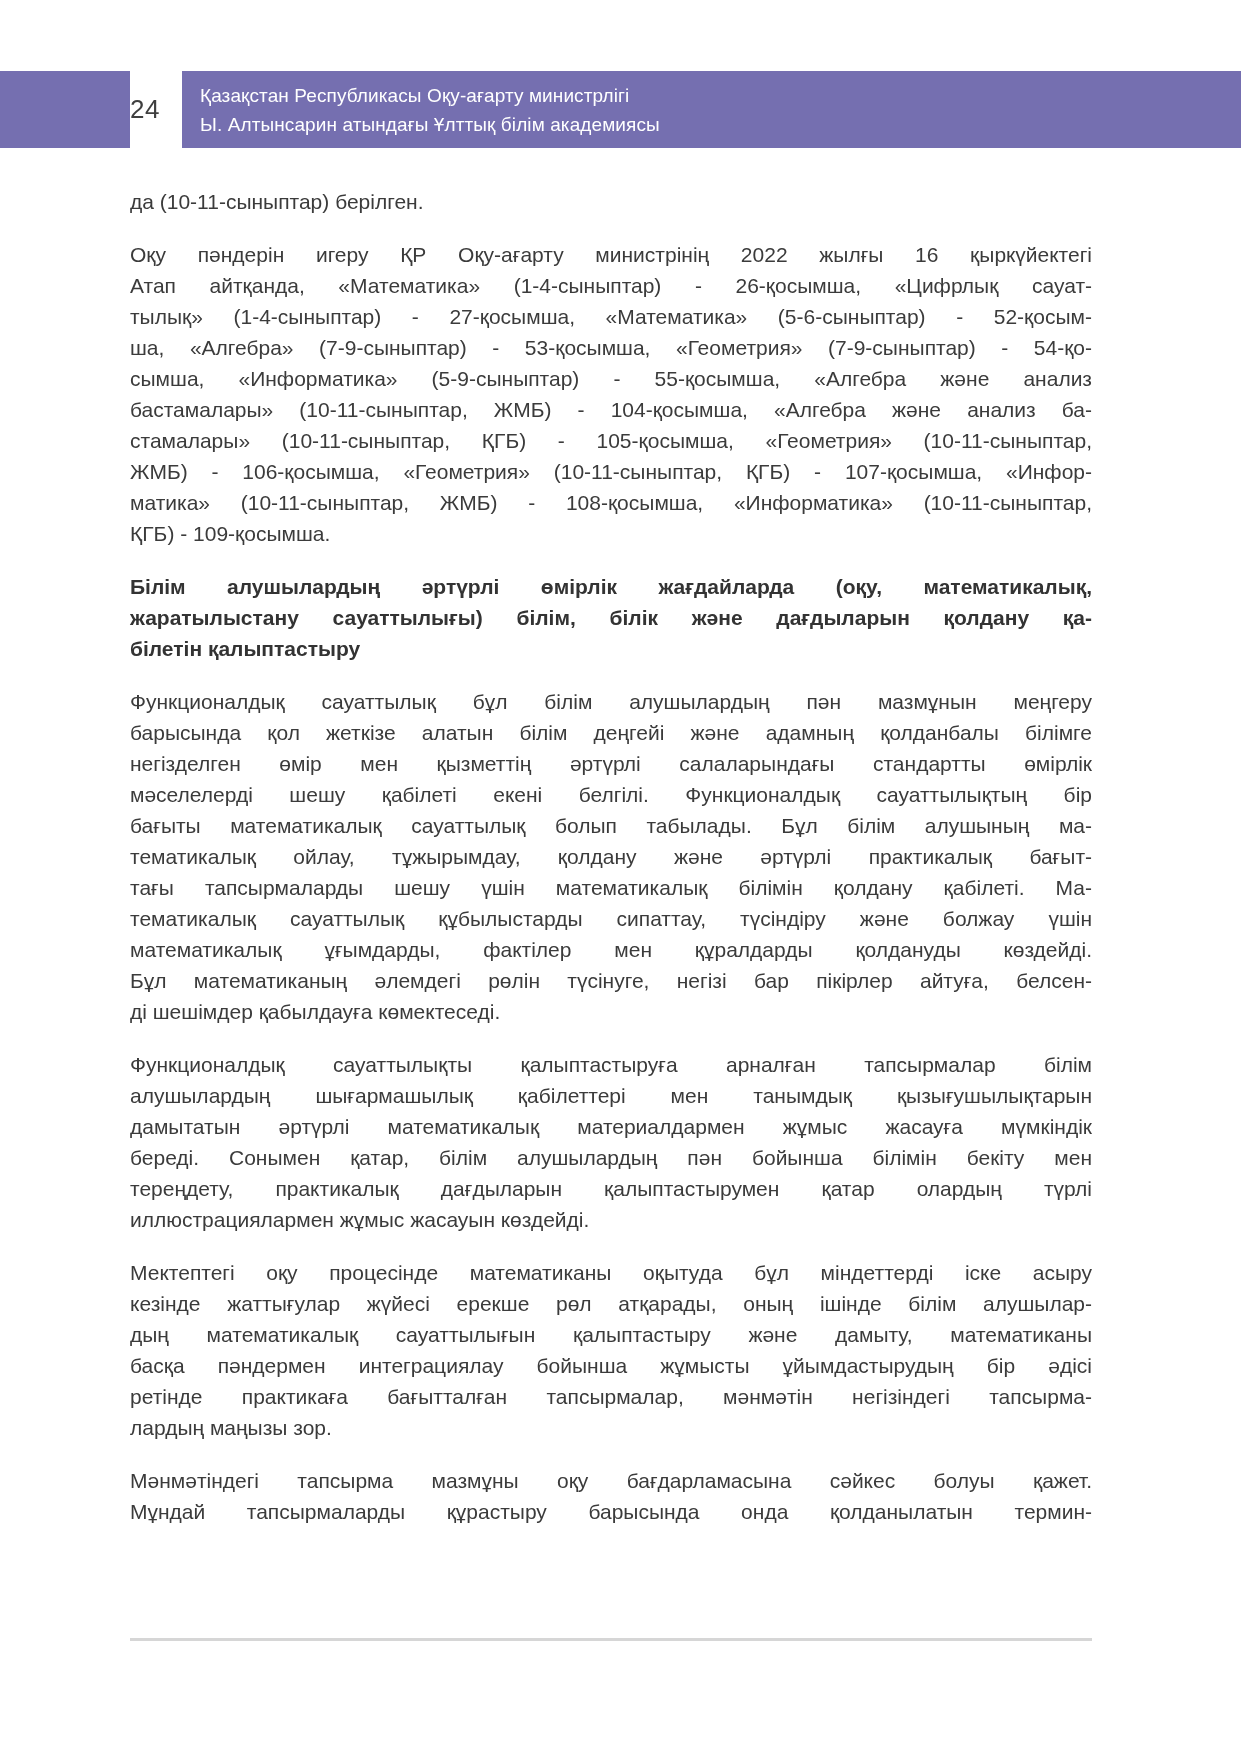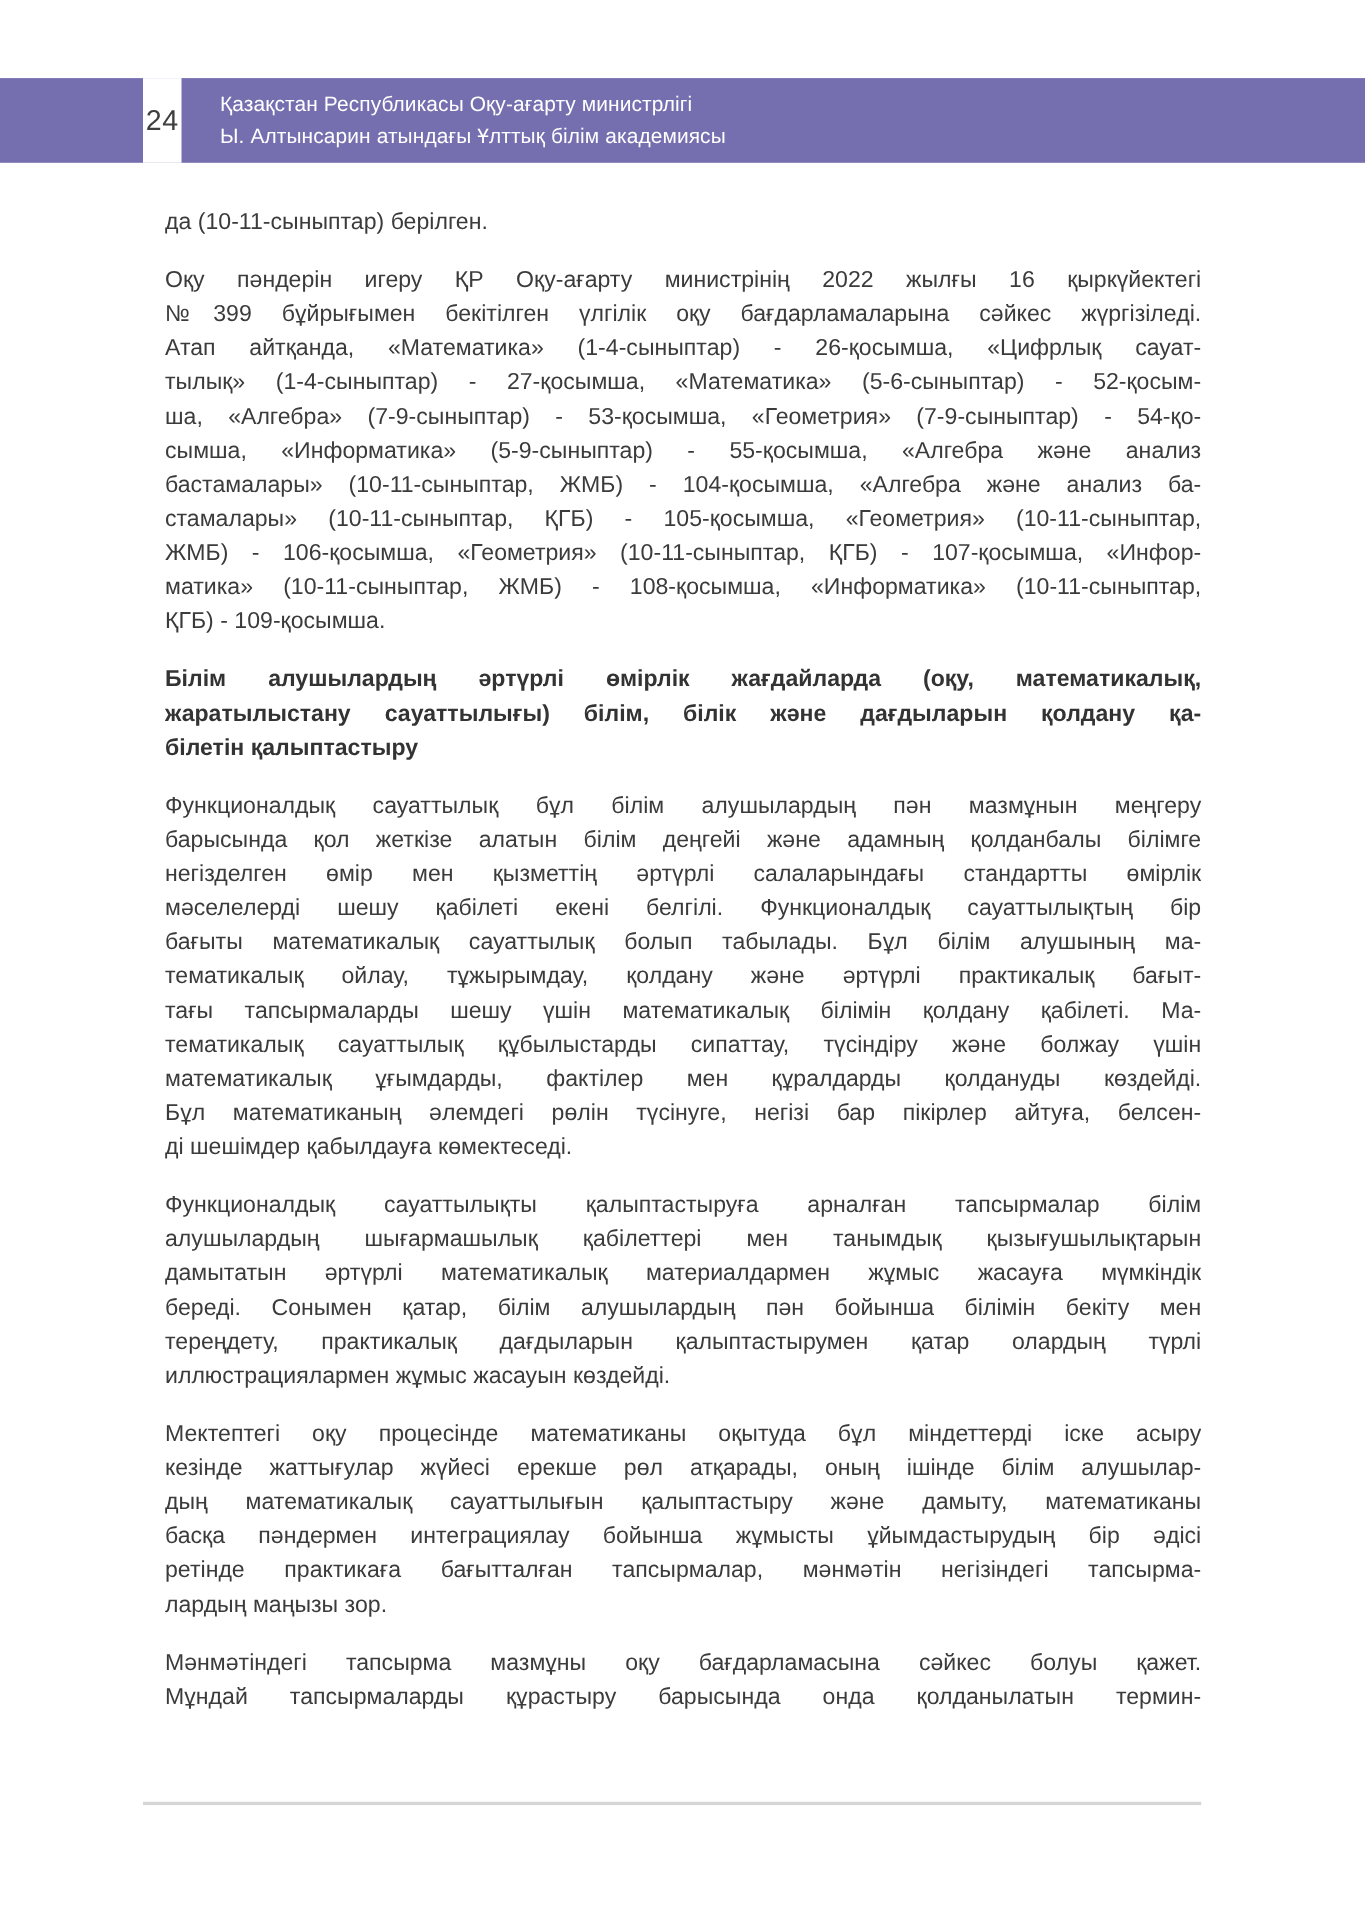--- a/index.html
+++ b/index.html
@@ -18,26 +18,26 @@
     top: 71px;
     left: 0;
     width: 100%;
     height: 77px;
     background: #756fb0;
   }
   .band-notch {
     position: absolute;
     left: 130px;
     top: 0;
-    width: 35px;
+    width: 52px;
     height: 100%;
     background: #ffffff;
     display: flex;
     align-items: center;
-    justify-content: center;
+    justify-content: flex-start;
   }
   .page-number {
     font-size: 26px;
     color: #3f3f3f;
     letter-spacing: 0.5px;
   }
   .band-titles {
     position: absolute;
     left: 200px;
     top: 50%;
@@ -51,21 +51,21 @@
   
   .body-text {
     position: absolute;
     left: 130px;
     top: 186px;
     width: 962px;
     color: #3b3b3b;
     font-size: 21px;
     line-height: 31px;
   }
-  .para { margin-bottom: 22px; margin-left: 20px; }
+  .para { margin-bottom: 22px; }
   .para:last-child { margin-bottom: 0; }
   .para.heading .line { font-weight: bold; color: #333333; text-align: right; }
   .line {
     text-align: justify;
     text-align-last: justify;
     -moz-text-align-last: justify;
     min-height: 31px;
   }
   .line.last {
     text-align: left;
@@ -96,21 +96,20 @@
       <div>Ы. Алтынсарин атындағы Ұлттық білім академиясы</div>
     </div>
   </header>
 
   <main class="body-text" id="body-content" style="color: rgb(59, 59, 59);">
       <div class="para">
         <div class="line last">да (10-11-сыныптар) берілген.</div>
       </div>
       <div class="para">
         <div class="line">Оқу пәндерін игеру ҚР Оқу-ағарту министрінің 2022 жылғы 16 қыркүйектегі</div>
-        <div class="line">№399 бұйрығымен бекітілген үлгілік оқу бағдарламаларына сәйкес жүргізіледі.</div>
         <div class="line">Атап айтқанда, «Математика» (1-4-сыныптар) - 26-қосымша, «Цифрлық сауат-</div>
         <div class="line">тылық» (1-4-сыныптар) - 27-қосымша, «Математика» (5-6-сыныптар) - 52-қосым-</div>
         <div class="line">ша, «Алгебра» (7-9-сыныптар) - 53-қосымша, «Геометрия» (7-9-сыныптар) - 54-қо-</div>
         <div class="line">сымша, «Информатика» (5-9-сыныптар) - 55-қосымша, «Алгебра және анализ</div>
         <div class="line">бастамалары» (10-11-сыныптар, ЖМБ) - 104-қосымша, «Алгебра және анализ ба-</div>
         <div class="line">стамалары» (10-11-сыныптар, ҚГБ) - 105-қосымша, «Геометрия» (10-11-сыныптар,</div>
         <div class="line">ЖМБ) - 106-қосымша, «Геометрия» (10-11-сыныптар, ҚГБ) - 107-қосымша, «Инфор-</div>
         <div class="line">матика» (10-11-сыныптар, ЖМБ) - 108-қосымша, «Информатика» (10-11-сыныптар,</div>
         <div class="line last">ҚГБ) - 109-қосымша.</div>
       </div>

